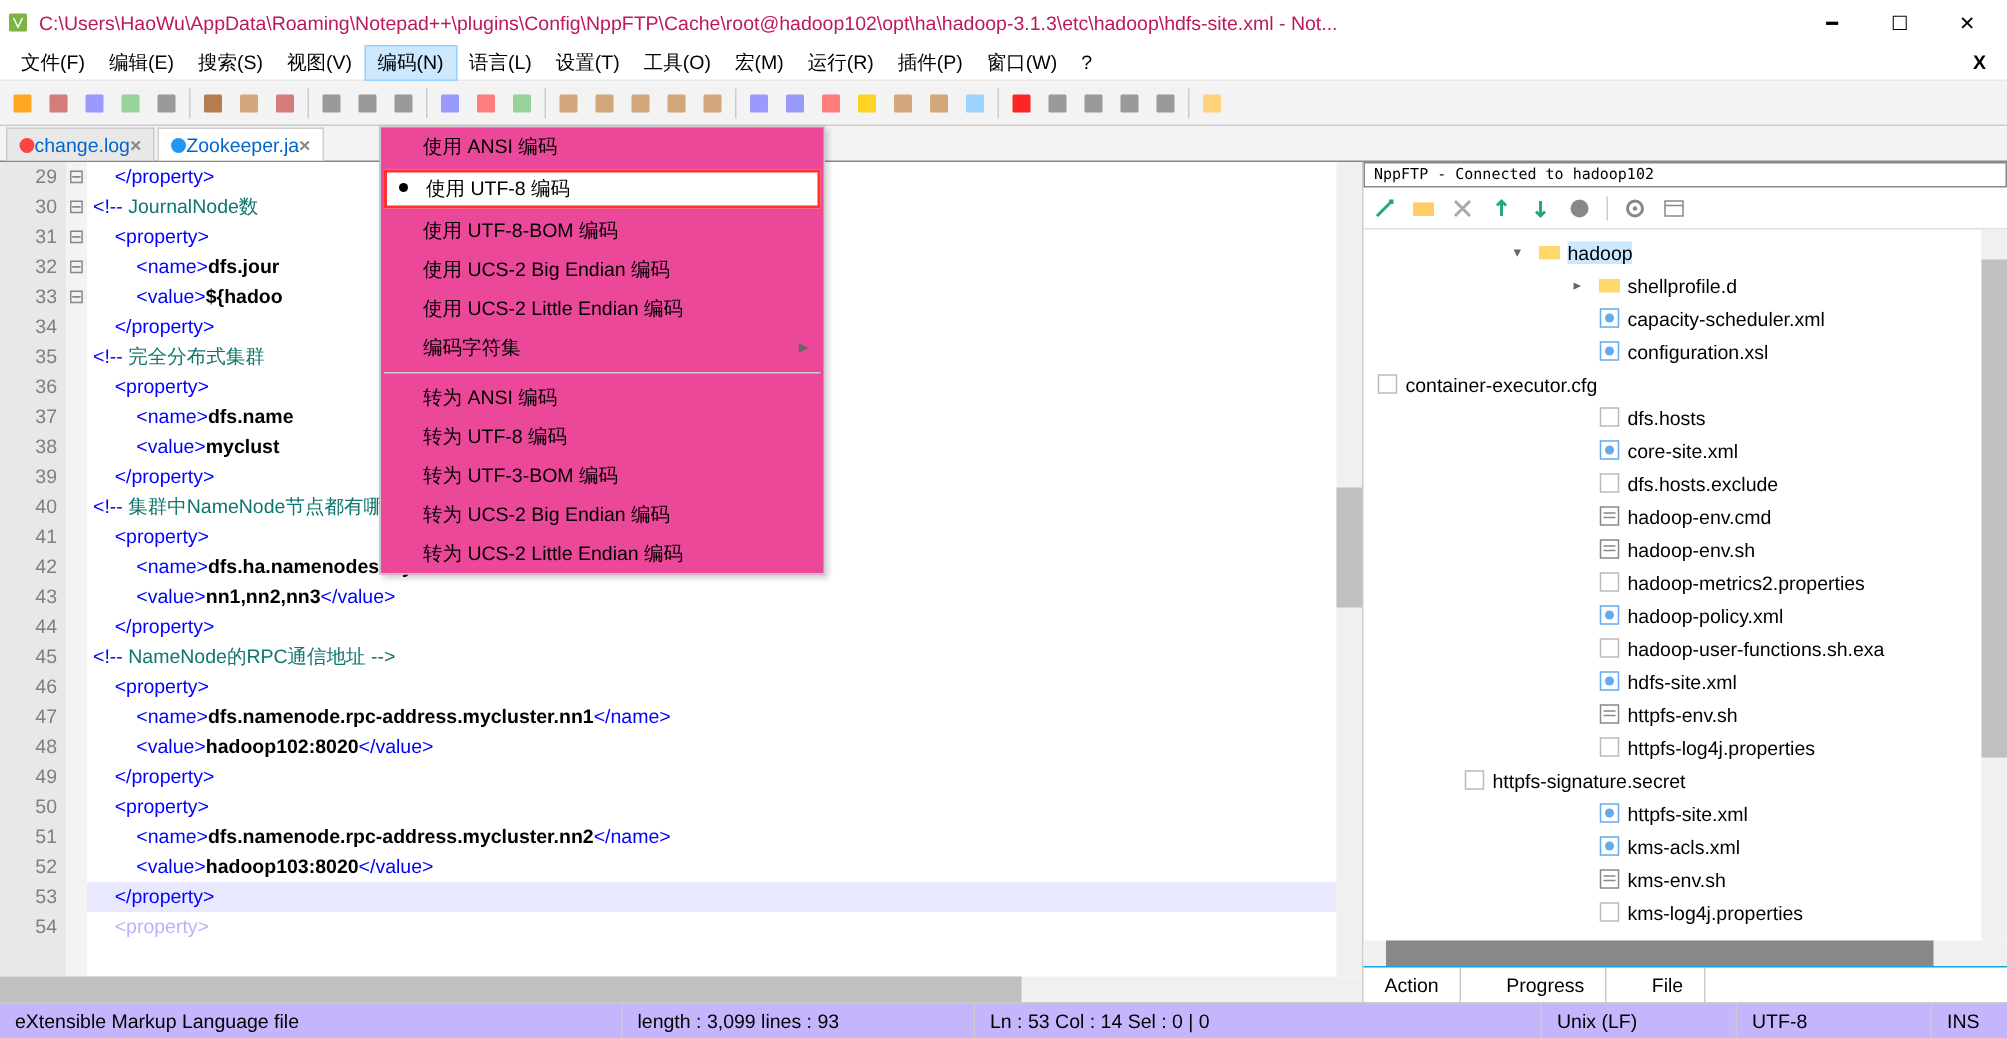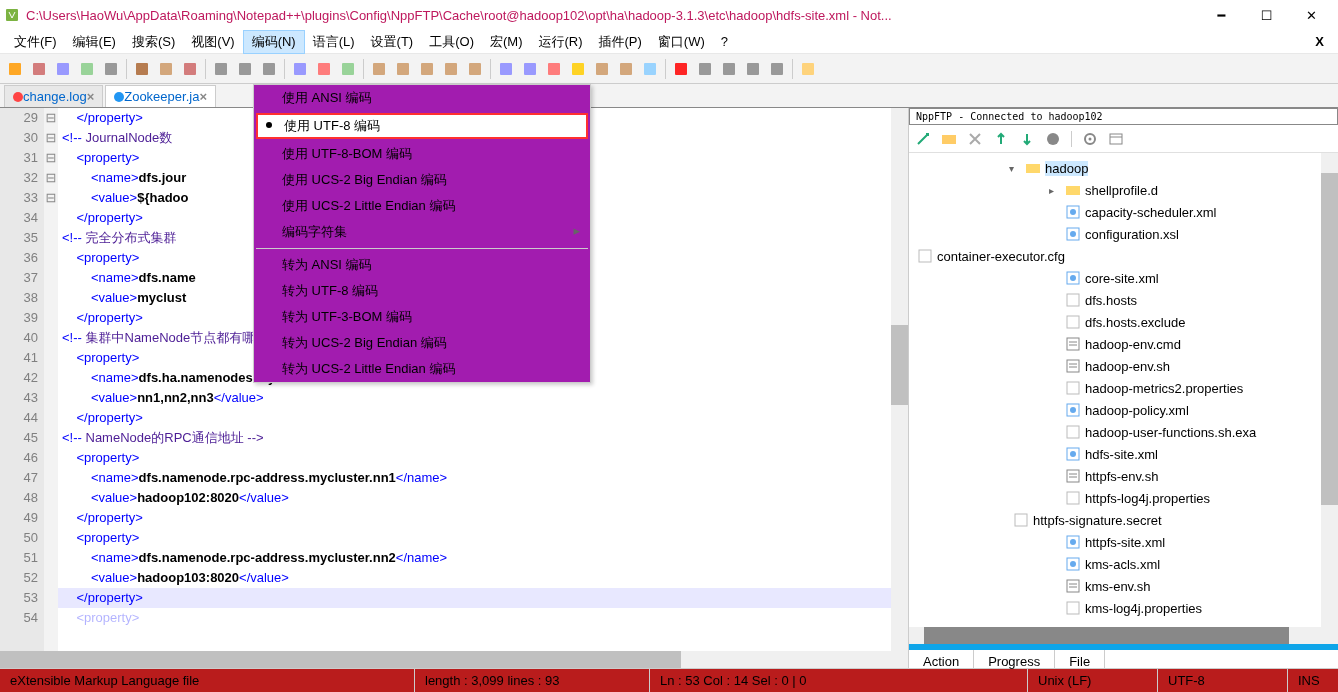--- a/index.html
+++ b/index.html
@@ -22,22 +22,22 @@
 .tab .dot { width:10px; height:10px; border-radius:50%; background:#2196f3; }
 .tab .x { color:#888; font-weight:bold; }
 .main { display:flex; height:calc(100% - 30px - 24px - 30px - 24px - 24px); }
 .editor-wrap { flex:1; display:flex; flex-direction:column; position:relative; }
 .editor { flex:1; display:flex; font-family:Consolas,"Courier New",monospace; font-size:14px; overflow:hidden; background:#fff; }
 .gutter { width:44px; background:#e8e8e8; color:#808080; text-align:right; padding-right:6px; line-height:20px; }
 .fold { width:14px; background:#f3f3f3; line-height:20px; text-align:center; color:#888; font-size:10px; }
 .code { flex:1; line-height:20px; white-space:pre; }
 .code .l { height:20px; padding-left:4px; }
 .code .l.hl { background:#e8e8ff; }
-.t-tag{color:#0000ff;} .t-val{color:#000;font-weight:bold;} .t-cmt{color:#4c1d95;}
-.dropdown { position:absolute; top:-24px; left:253px; width:338px; background:#a21caf; border:1px solid #ccc; box-shadow:2px 2px 4px rgba(0,0,0,.2); z-index:100; }
+.t-tag{color:#0000ff;} .t-val{color:#000;font-weight:bold;} .t-cmt{color:#0f766e;}
+.dropdown { position:absolute; top:-24px; left:253px; width:297px; background:#ec4899; border:1px solid #ccc; box-shadow:2px 2px 4px rgba(0,0,0,.2); z-index:100; }
 .dropdown .di { padding:4px 28px; position:relative; font-size:13px; }
 .dropdown .di.sel { border:2px solid #ff3030; background:#fff; margin:2px; padding:2px 26px; }
 .dropdown .di.sel .bullet { position:absolute; left:8px; top:7px; width:6px; height:6px; background:#000; border-radius:50%; }
 .dropdown .di.sub::after { content:"▸"; position:absolute; right:10px; color:#666; }
 .dropdown .div { height:1px; background:#ccc; margin:3px 2px; }
 .vscroll { width:17px; background:#f0f0f0; display:flex; flex-direction:column; }
 .vscroll .thumb { background:#c0c0c0; }
 .hscroll { height:17px; background:#f0f0f0; display:flex; }
 .hscroll .thumb { background:#c0c0c0; }
 .nppftp { width:430px; border-left:1px solid #ccc; display:flex; flex-direction:column; }
@@ -45,25 +45,25 @@
 .nppftp .ftpb { height:28px; display:flex; align-items:center; gap:10px; padding:0 6px; border-bottom:1px solid #e0e0e0; }
 .nppftp .ftpb .fb { width:16px; height:16px; }
 .nppftp .tree { flex:1; overflow:auto; padding:4px 0; position:relative; }
 .nppftp .treescroll { position:absolute; right:0; top:0; width:17px; height:100%; background:#f0f0f0; }
 .nppftp .treescroll .thumb { width:100%; background:#c0c0c0; }
 .nppftp .node { display:flex; align-items:center; gap:4px; height:22px; padding-left:8px; }
 .nppftp .node .chv { width:12px; color:#666; font-size:10px; }
 .nppftp .node .fi { width:16px; height:16px; }
 .nppftp .node .lbl { white-space:nowrap; }
 .nppftp .node.sel .lbl { background:#cce8ff; }
-.nppftp .tabs { height:24px; display:flex; border-top:6px solid #0ea5e9; }
+.nppftp .tabs { height:24px; display:flex; border-top:1px solid #0ea5e9;gap:16px; }
 .nppftp .tabs div { padding:4px 14px; border-right:1px solid #ccc; }
 .hscrollftp { height:17px; background:#f0f0f0; display:flex; }
 .hscrollftp .thumb { background:#888; }
-.status { height:24px; display:flex; align-items:flex-end; border-top:1px solid #ccc; background:#b91c1c; }
+.status { height:24px; display:flex; align-items:flex-end; border-top:1px solid #ccc; background:#c4b5fd; }
 .status .cell { padding:0 10px; border-right:1px solid #ccc; height:100%; display:flex; align-items:center; }
 svg { display:block; }
 </style>
 </head>
 <body>
 
 <div class="titlebar">
   <span class="icon">
     <svg width="16" height="16">
         <rect x="2" y="2" width="12" height="12" fill="#7cb342" rx="1"></rect>
@@ -453,40 +453,40 @@
           <span class="fi">
             <svg width="16" height="16">
               <rect x="2" y="2" width="12" height="12" fill="#fff" stroke="#bbb"></rect>
             </svg>
           </span>
           <span class="lbl">container-executor.cfg</span>
         </div>
         <div class="node" style="padding-left:156px">
           <span class="fi">
             <svg width="16" height="16">
+              <rect x="2" y="2" width="12" height="12" fill="#fff" stroke="#bbb"></rect>
+            </svg>
+          </span>
+          <span class="lbl">dfs.hosts</span>
+        </div>
+        <div class="node" style="padding-left:156px">
+          <span class="fi">
+            <svg width="16" height="16">
               <rect x="2" y="2" width="12" height="12" fill="#fff" stroke="#6ae"></rect>
               <circle cx="8" cy="8" r="3" fill="#6ae"></circle>
             </svg>
           </span>
           <span class="lbl">core-site.xml</span>
         </div>
         <div class="node" style="padding-left:156px">
           <span class="fi">
             <svg width="16" height="16">
               <rect x="2" y="2" width="12" height="12" fill="#fff" stroke="#bbb"></rect>
             </svg>
           </span>
-          <span class="lbl">dfs.hosts</span>
-        </div>
-        <div class="node" style="padding-left:156px">
-          <span class="fi">
-            <svg width="16" height="16">
-              <rect x="2" y="2" width="12" height="12" fill="#fff" stroke="#bbb"></rect>
-            </svg>
-          </span>
           <span class="lbl">dfs.hosts.exclude</span>
         </div>
         <div class="node" style="padding-left:156px">
           <span class="fi">
             <svg width="16" height="16">
               <rect x="2" y="2" width="12" height="12" fill="#fff" stroke="#888"></rect>
               <path d="M4 6h8M4 9h8" stroke="#888"></path>
             </svg>
           </span>
           <span class="lbl">hadoop-env.cmd</span>
@@ -544,21 +544,21 @@
           <span class="lbl">httpfs-env.sh</span>
         </div>
         <div class="node" style="padding-left:156px">
           <span class="fi">
             <svg width="16" height="16">
               <rect x="2" y="2" width="12" height="12" fill="#fff" stroke="#bbb"></rect>
             </svg>
           </span>
           <span class="lbl">httpfs-log4j.properties</span>
         </div>
-        <div class="node" style="padding-left:104px">
+        <div class="node" style="padding-left:66px">
           <span class="fi">
             <svg width="16" height="16">
               <rect x="2" y="2" width="12" height="12" fill="#fff" stroke="#bbb"></rect>
             </svg>
           </span>
           <span class="lbl">httpfs-signature.secret</span>
         </div>
         <div class="node" style="padding-left:156px">
           <span class="fi">
             <svg width="16" height="16">

